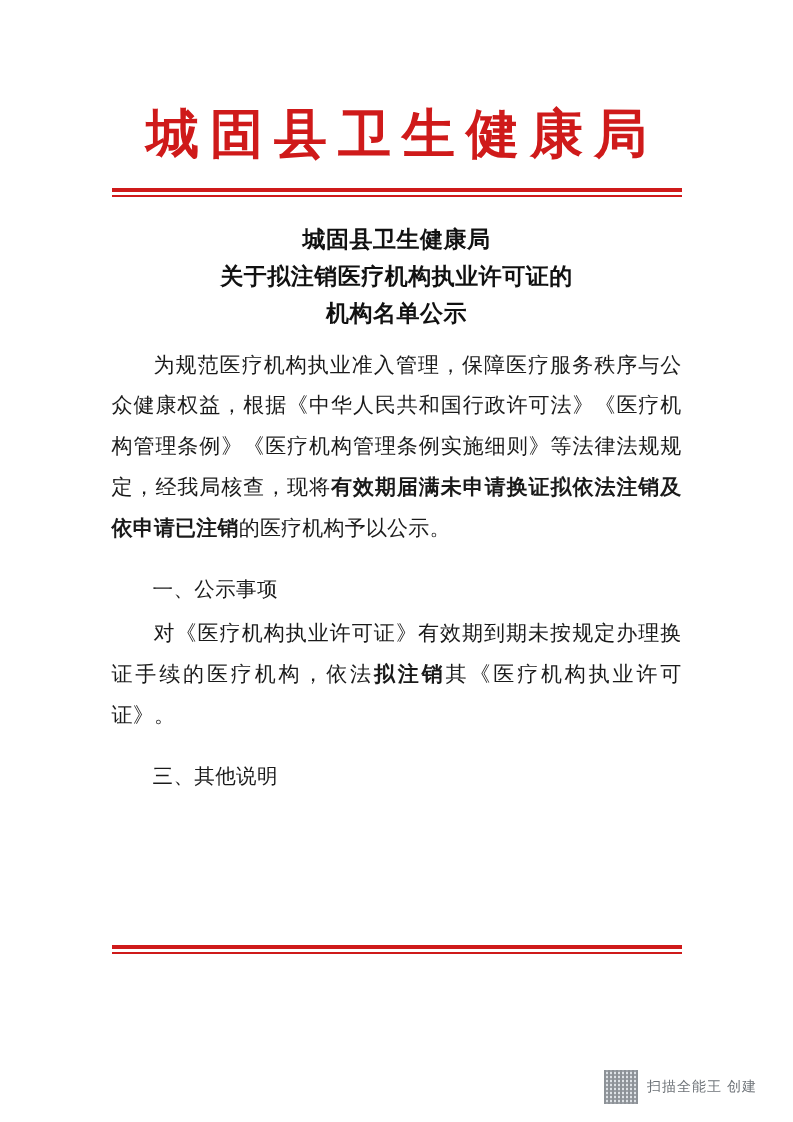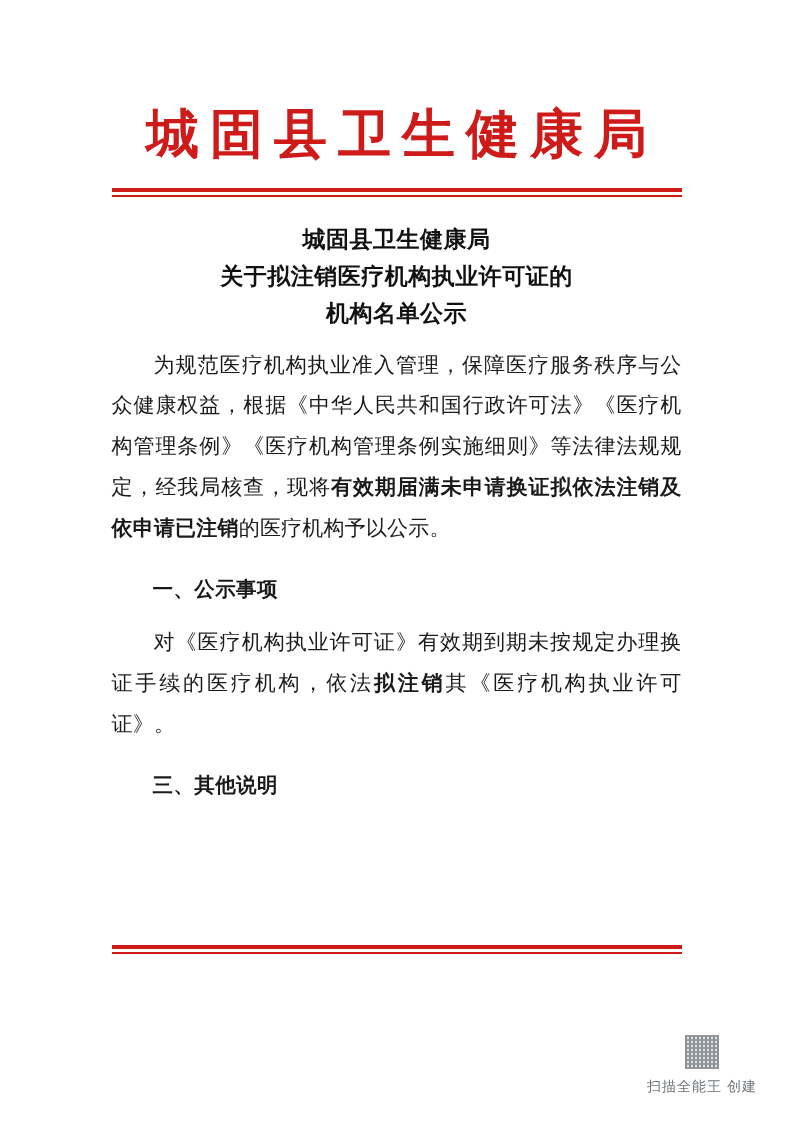--- a/index.html
+++ b/index.html
@@ -74,52 +74,51 @@
   .para {
     font-size: 21px;
     line-height: 1.95;
     text-align: justify;
     text-justify: inter-ideograph;
     text-indent: 2em;
     margin-top: 12px;
     letter-spacing: 0.2px;
   }
   .para.tight {
-    margin-top: 12px;
+    margin-top: 3px;
   }
   .section-head {
     font-size: 20.5px;
     line-height: 1.95;
     text-indent: 2em;
-    font-weight: bold;
+    font-weight: normal;
     margin-top: 18px;
     letter-spacing: 0.4px;
   }
   .b {
     font-weight: bold;
   }
 
   
   .footer-rules {
     position: absolute;
     left: 50%;
     transform: translateX(-50%);
     top: 945px;
     width: 570px;
   }
 
   
   .watermark {
     position: absolute;
     right: 36px;
-    bottom: 26px;
+    bottom: 18px;
     display: flex;
     align-items: center;
     gap: 9px;
-    flex-direction: column;
   }
   .qr {
     width: 34px;
     height: 34px;
     background:
       repeating-linear-gradient(90deg, #7a7f86 0 2px, transparent 2px 4px),
       repeating-linear-gradient(0deg, #8b9097 0 2px, transparent 2px 4px),
       #d9dde2;
     opacity: 0.85;
   }

